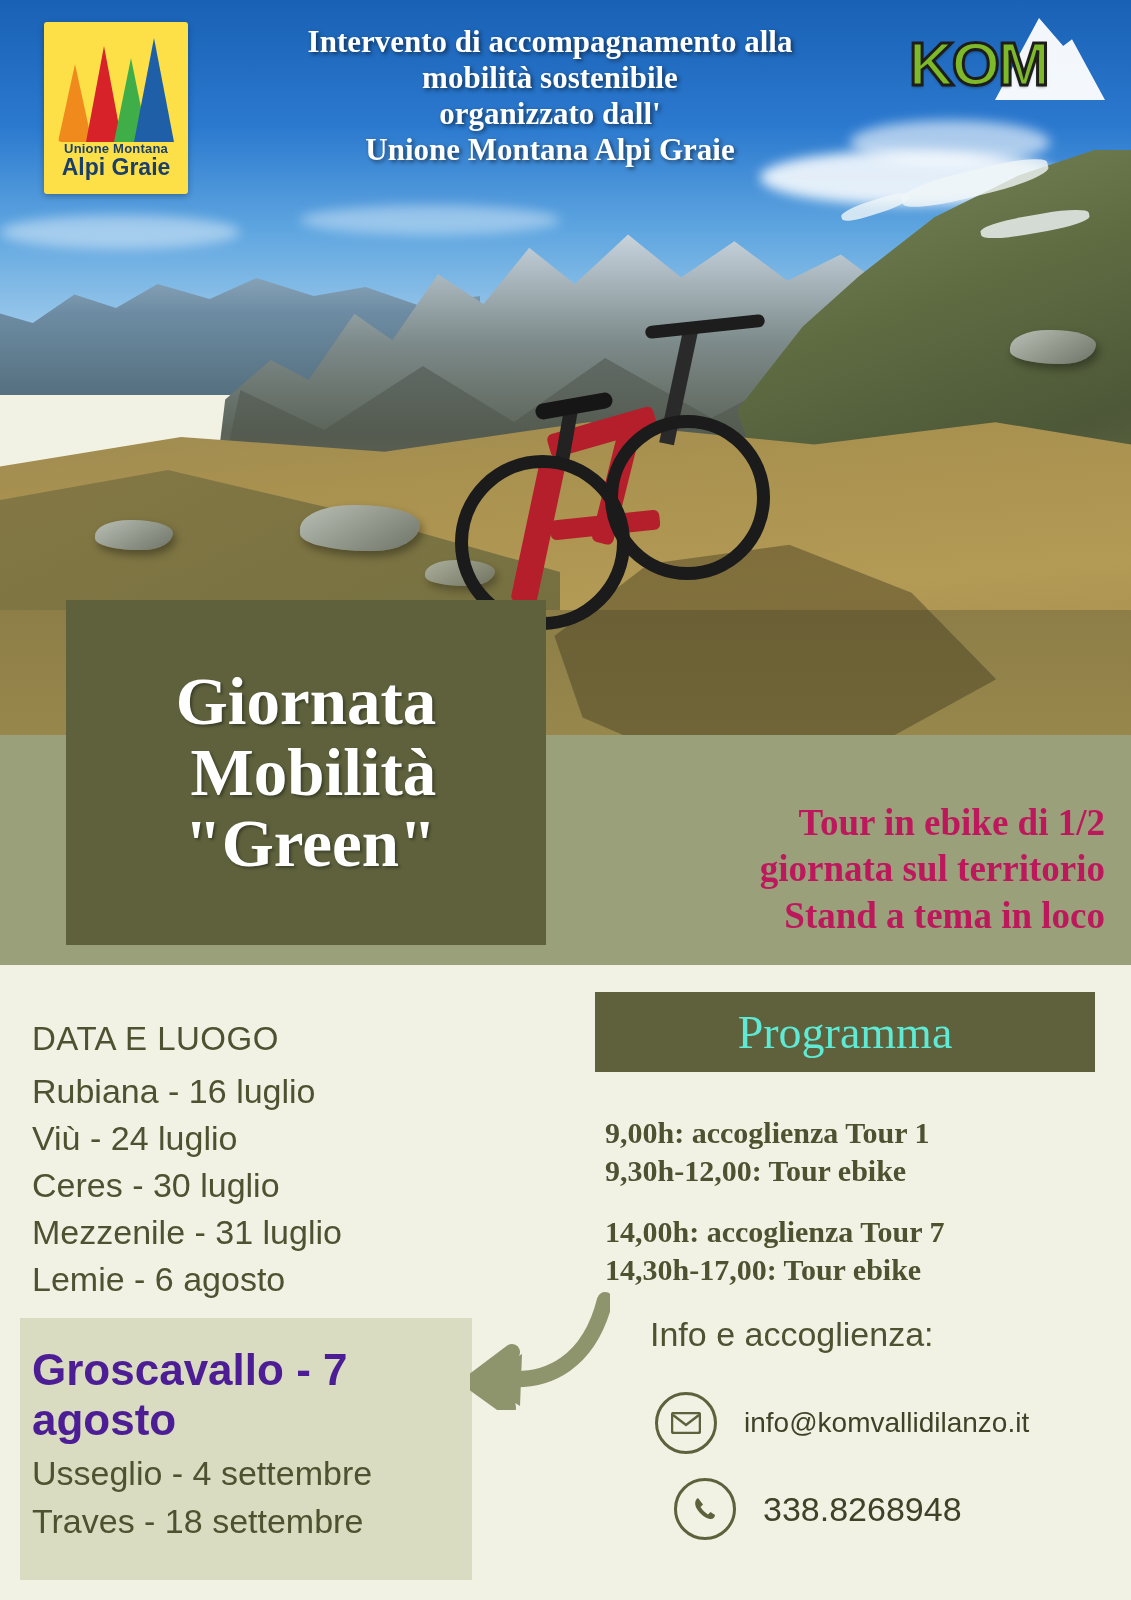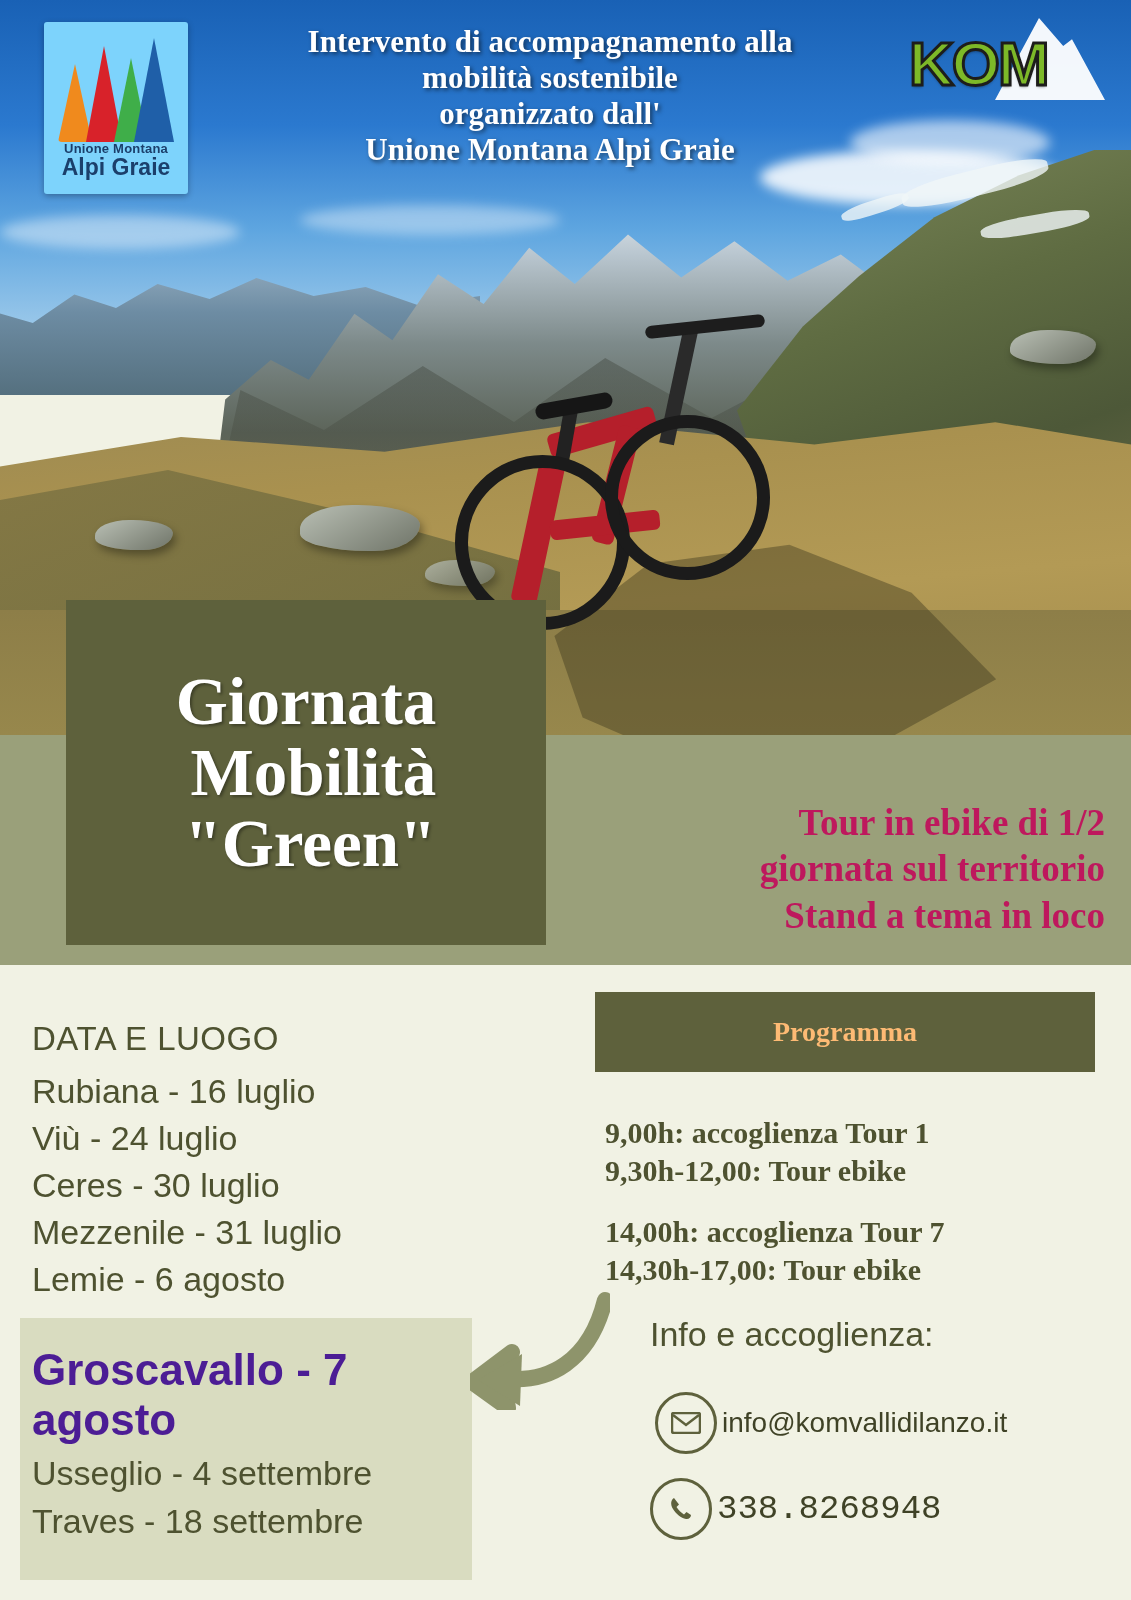--- a/index.html
+++ b/index.html
@@ -111,21 +111,21 @@
   .shadowbike{
     position:absolute;left:545px;top:540px;width:470px;height:240px;
     background:rgba(60,54,28,.42);
     clip-path:polygon(2% 40%,22% 10%,52% 2%,78% 22%,96% 58%,70% 86%,34% 96%,8% 74%);
     filter:blur(3px);
   }
 
   
   .logo-box{
     position:absolute;left:44px;top:22px;width:144px;height:172px;
-    background:#7dd3fc;border-radius:3px;box-shadow:0 2px 6px rgba(0,0,0,.3);
+    background:#fde047;border-radius:3px;box-shadow:0 2px 6px rgba(0,0,0,.3);
     display:flex;flex-direction:column;align-items:center;justify-content:flex-start;
     padding-top:10px;box-sizing:border-box;
   }
   .logo-peaks{position:relative;width:120px;height:110px;}
   .pk{position:absolute;bottom:0;}
   .pk-o{left:2px;width:34px;height:78px;background:#f08a1d;clip-path:polygon(50% 0,100% 100%,0 100%);border-radius:4px;}
   .pk-r{left:30px;width:36px;height:96px;background:#d8222a;clip-path:polygon(50% 0,100% 100%,0 100%);}
   .pk-g{left:58px;width:34px;height:84px;background:#3fae49;clip-path:polygon(50% 0,100% 100%,0 100%);}
   .pk-b{left:78px;width:40px;height:104px;background:#1f5fa8;clip-path:polygon(50% 0,100% 100%,0 100%);}
   .logo-t1{font-size:13px;color:#1b3f6b;font-weight:600;letter-spacing:.2px;line-height:1;}
@@ -209,37 +209,37 @@
   }
   .arrow{
     position:absolute;left:470px;top:1290px;width:140px;height:120px;
   }
 
   .prog-box{
     position:absolute;left:595px;top:992px;width:500px;height:80px;
     background:#5e613c;display:flex;align-items:center;justify-content:center;
   }
   .prog-title{
-    color:#fdba74;font-family:"Liberation Serif",serif;font-weight:bold;font-size:28px;
+    color:#5eead4;font-family:"Liberation Serif",serif;font-weight:normal;font-size:46px;
   }
   .prog-list{
     position:absolute;left:605px;top:1114px;width:500px;
     color:#4e5230;font-family:"Liberation Serif",serif;font-weight:bold;
     font-size:30px;line-height:1.28;
   }
   .prog-gap{height:22px;}
   .info-title{
     position:absolute;left:650px;top:1315px;width:450px;
     font-size:34px;color:#4e5230;
   }
   .contact-row{
-    position:absolute;display:flex;align-items:center;gap:5px;
+    position:absolute;display:flex;align-items:center;gap:27px;
   }
   .cr1{left:655px;top:1392px;}
-  .cr2{left:650px;top:1478px;font-family:Liberation Mono, monospace;}
+  .cr2{left:674px;top:1478px;}
   .circ{
     width:56px;height:56px;border-radius:50%;border:3px solid #5e613c;
     display:flex;align-items:center;justify-content:center;
     color:#5e613c;
   }
   .contact-txt{font-size:28px;color:#3f4226;}
   .contact-txt.big{font-size:34px;}
 </style>
 </head>
 <body>

